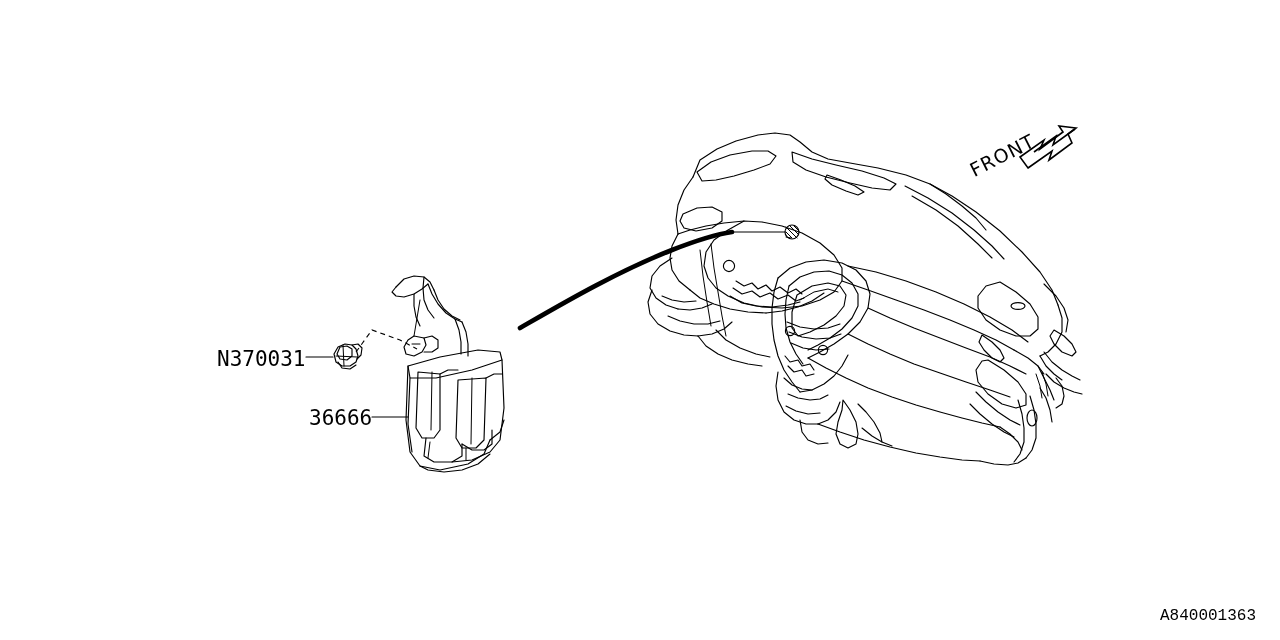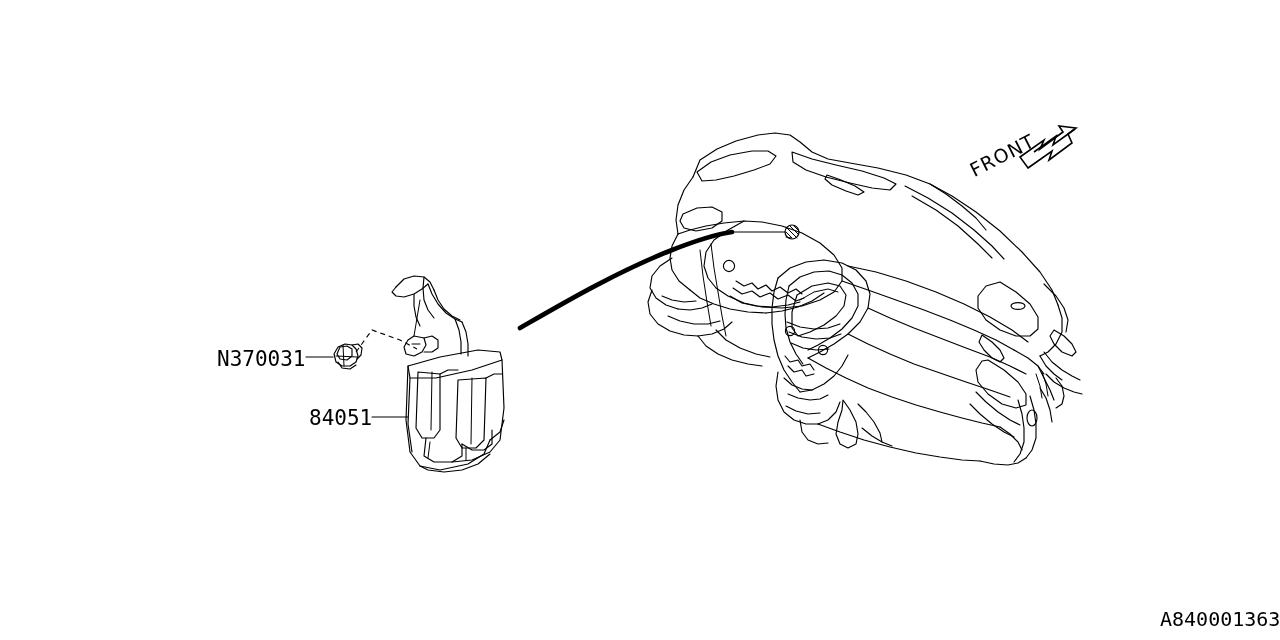--- a/index.html
+++ b/index.html
@@ -11,21 +11,21 @@
   .leader{fill:none;stroke:#000;stroke-width:1.2;stroke-linecap:round;}
   .leader-thick{fill:none;stroke:#000;stroke-width:4.6;stroke-linecap:round;}
   .leader-dash{fill:none;stroke:#000;stroke-width:1.1;stroke-dasharray:5 4;stroke-linecap:butt;}
   .arrowline{fill:none;stroke:#000;stroke-width:1.6;stroke-linejoin:miter;}
   .lbl{position:absolute;color:#000;font-family:"DejaVu Sans Mono","Liberation Mono",monospace;
        white-space:nowrap;letter-spacing:0px;}
   #lbl-n370031{left:209px;top:347px;font-size:21px;margin-left:8px;}
   #lbl-84051{left:309px;top:406px;font-size:21px;}
   #lbl-front{left:971px;top:160px;font-size:19px;transform:rotate(-27deg);transform-origin:0 50%;
              font-family:"DejaVu Sans","Liberation Sans",sans-serif;letter-spacing:1px;}
-  #lbl-diagid{left:1160px;top:607px;font-size:20px;}
+  #lbl-diagid{left:1160px;top:607px;font-size:16px;font-family:Liberation Mono, monospace;}
 </style>
 </head>
 <body>
 
 <div id="sheet">
 
   <svg id="art" viewBox="0 0 1280 640">
 
     <g>
 
@@ -226,19 +226,19 @@
     <g>
       <path class="arrowline" d="M1028,168 L1052,151 L1049,160 L1072,143 L1068,134 L1076,128
                                  L1059,126 L1063,132 L1040,149 L1044,140 L1020,157 Z"></path>
       <path class="arrowline" d="M1034,152 L1056,136 L1053,145 L1075,129"></path>
     </g>
 
   </svg>
 
   <div class="lbl" id="lbl-n370031">N370031</div>
 
-  <div class="lbl" id="lbl-84051">84051</div>
+  <div class="lbl" id="lbl-84051">36666</div>
 
   <div class="lbl" id="lbl-front">FRONT</div>
 
   <div class="lbl" id="lbl-diagid">A840001363</div>
 
 </div>
 
 </body></html>

